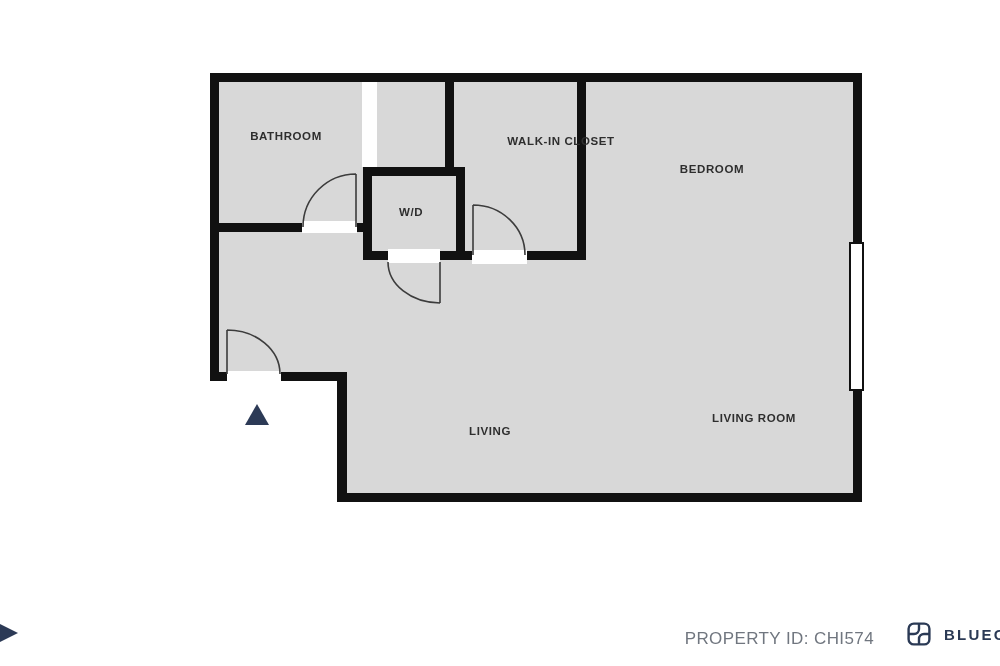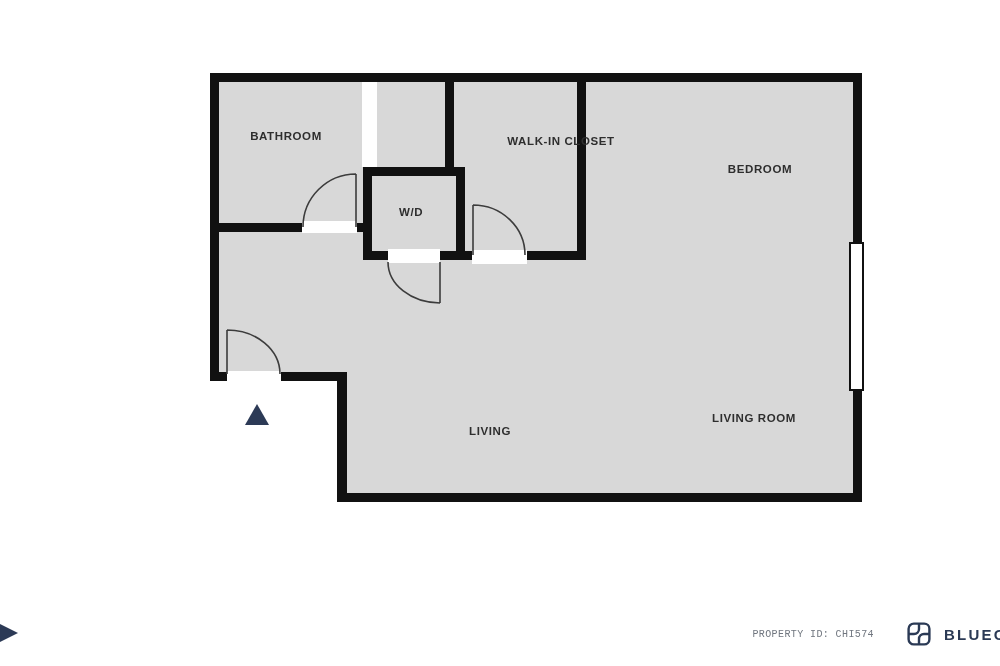--- a/index.html
+++ b/index.html
@@ -30,21 +30,21 @@
     position:absolute;left:245px;top:404px;width:0;height:0;
     border-left:12px solid transparent;border-right:12px solid transparent;
     border-bottom:21px solid #2c3a56;
   }
   
   #door-svg{position:absolute;left:0;top:0;pointer-events:none;}
   #door-svg path{stroke:#3c3c3c;stroke-width:1.6;fill:none;}
   
   .property-id{
     position:absolute;top:629px;right:126px;
-    font-size:10px;color:#70767f;letter-spacing:0.4px;white-space:nowrap;font-family:Liberation Mono, monospace;
+    font-size:17px;color:#70767f;letter-spacing:0.4px;white-space:nowrap;
   }
   .brand{position:absolute;left:907px;top:622px;display:flex;align-items:center;}
   .brand-text{
     font-size:15px;font-weight:bold;color:#2b3a55;
     letter-spacing:2.2px;margin-left:13px;white-space:nowrap;
   }
   
   .carousel-arrow{
     position:absolute;left:-8px;top:620px;width:0;height:0;
     border-top:13px solid transparent;border-bottom:13px solid transparent;
@@ -86,21 +86,21 @@
 
   <svg id="door-svg" width="1000" height="666" viewBox="0 0 1000 666">
     <path d="M303,227 A53,53 0 0 1 356,174 M356,174 L356,227"></path>
     <path d="M473,205 A52,50 0 0 1 525,255 M473,205 L473,255"></path>
     <path d="M388,262 A52,41 0 0 0 440,303 M440,262 L440,303"></path>
     <path d="M227,330 A53,44 0 0 1 280,374 M227,330 L227,374"></path>
   </svg>
 
   <div class="room-label" style="left:286px;top:136px;">BATHROOM</div>
   <div class="room-label" style="left:517px;top:141px;margin-left:44px;">WALK-IN CLOSET</div>
-  <div class="room-label" style="left:712px;top:169px;margin-left:48px;">BEDROOM</div>
+  <div class="room-label" style="left:712px;top:169px;">BEDROOM</div>
   <div class="room-label" style="left:411px;top:212px;">W/D</div>
   <div class="room-label" style="left:490px;top:431px;">LIVING</div>
   <div class="room-label" style="left:754px;top:418px;text-align:right;">LIVING ROOM</div>
 
   <div class="entry-triangle"></div>
 </div>
 
 <div class="property-id">PROPERTY ID: CHI574</div>
 
 <div class="brand">

